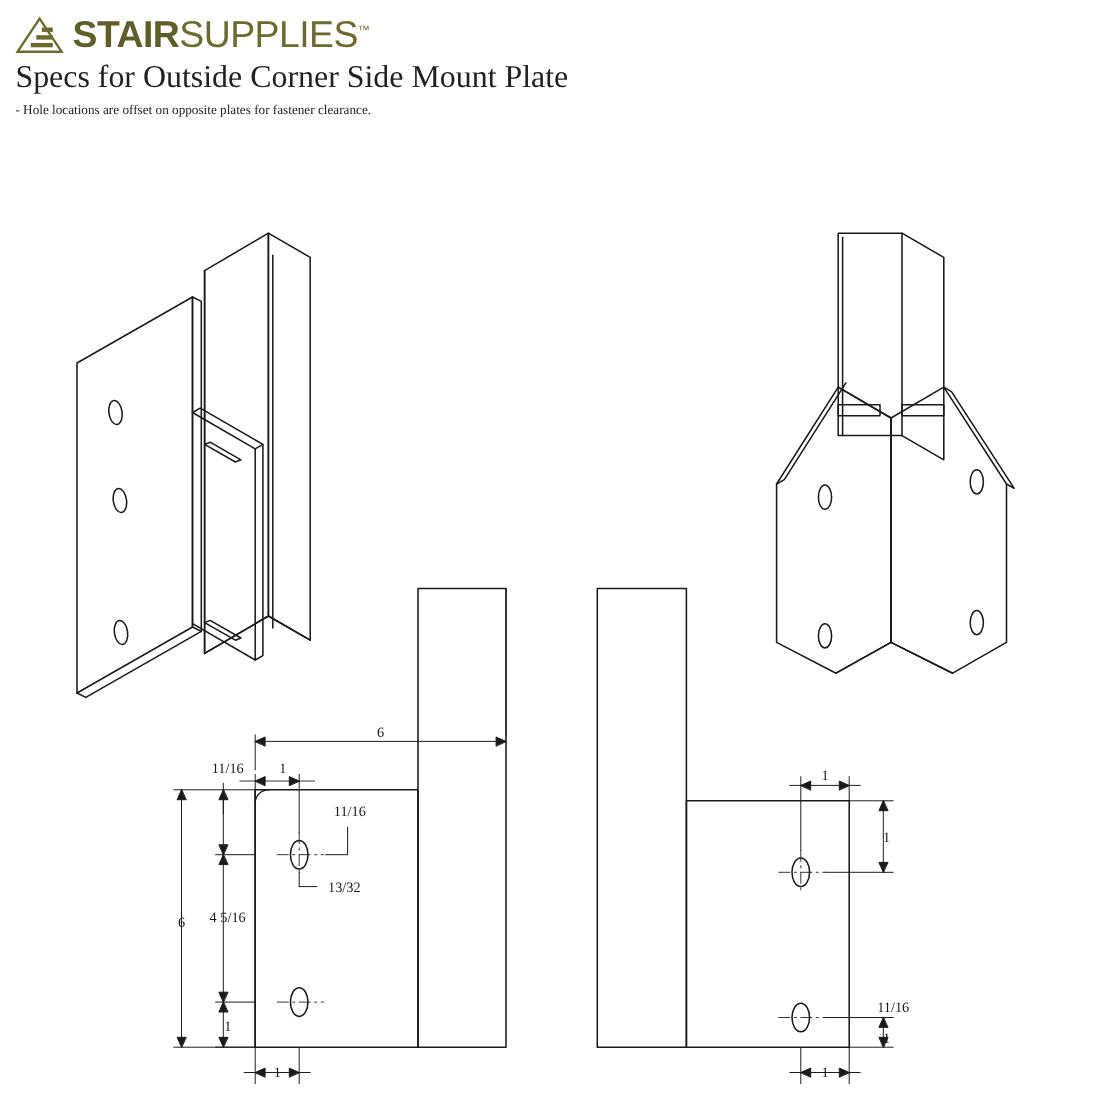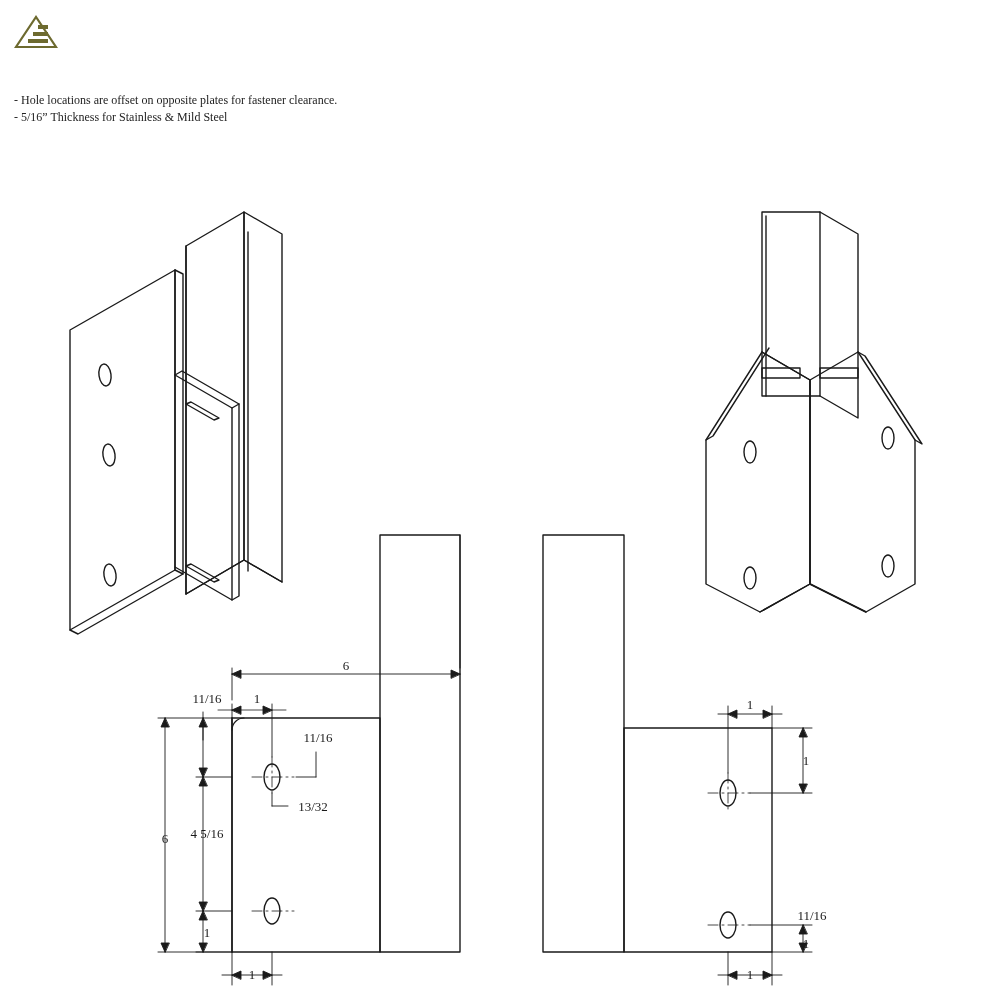--- a/index.html
+++ b/index.html
@@ -92,26 +92,29 @@
 
 <div class="page">
 
   <div class="brand">
     <svg class="brand-mark" viewBox="0 0 44 36">
       <polygon points="2,33 42,33 22,3" fill="none" stroke="#6d6a2f" stroke-width="2.2"></polygon>
       <rect x="14" y="25" width="20" height="4" fill="#6d6a2f"></rect>
       <rect x="19" y="18" width="15" height="4" fill="#6d6a2f"></rect>
       <rect x="24" y="11" width="10" height="4" fill="#6d6a2f"></rect>
     </svg>
+    <div class="brand-text">
+      <span class="b1">STAIR</span><span class="b2">SUPPLIES</span><span class="brand-tm">™</span>
+    </div>
   </div>
 
+  <div class="title">Specs for Outside Corner Side Mount Plate</div>
 
   <div class="speclist">
     <div>- Hole locations are offset on opposite plates for fastener clearance.</div>
-    <div>- 5/16” Thickness for Stainless &amp; Mild Steel</div>
   </div>
 
   <svg class="drawing" viewBox="0 0 1000 1000">
     <g fill="none" stroke="#1a1a1a" stroke-width="1.4" stroke-linejoin="round" stroke-linecap="round">
 
       <g>
 
         <path d="M186,246 L244,212 L244,560 L186,594 Z"></path>
         <path d="M244,212 L282,234 L282,582 L244,560 Z"></path>
         <path d="M186,246 L186,594"></path>

